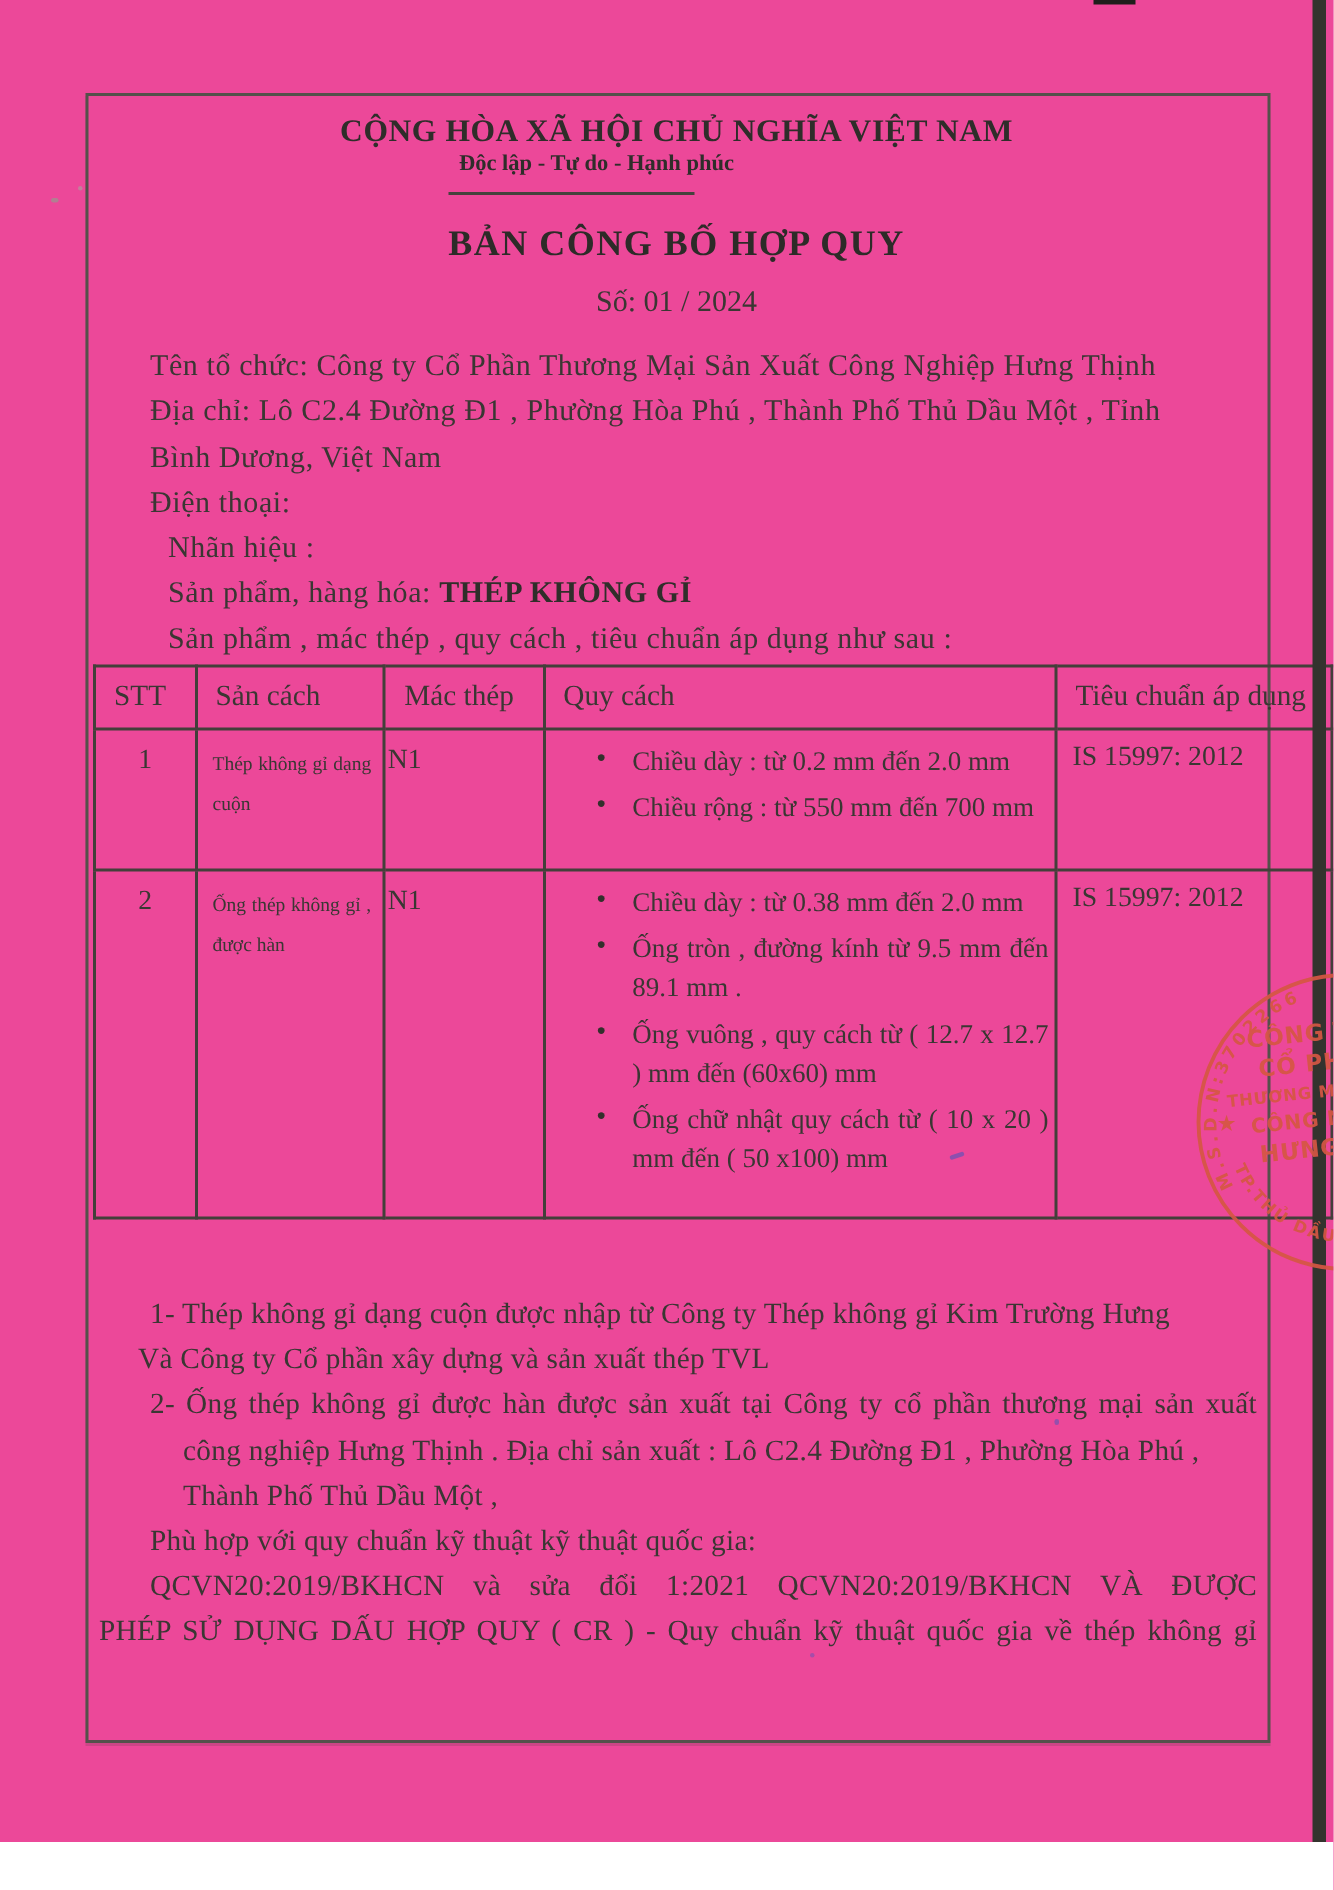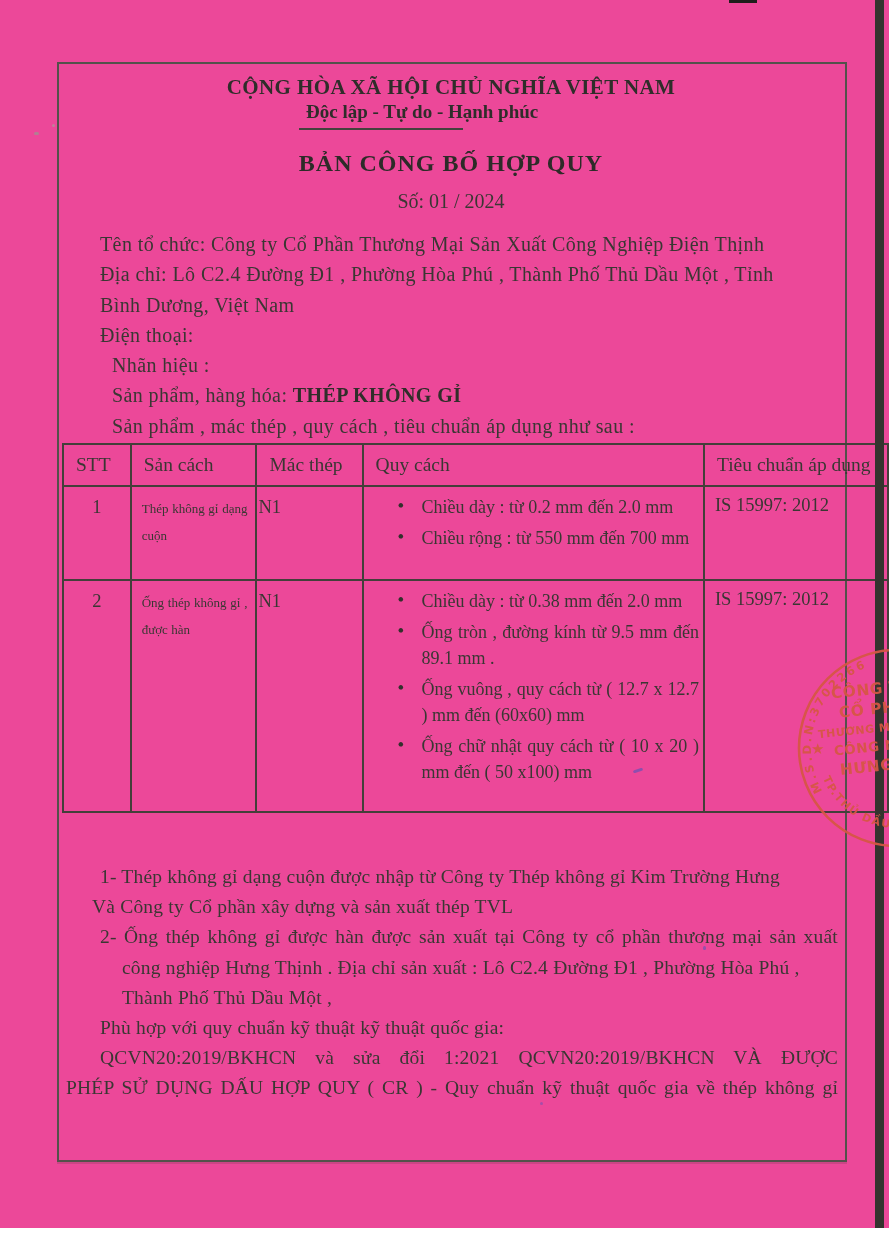--- a/index.html
+++ b/index.html
@@ -12,21 +12,21 @@
   
   .top-tick{position:absolute;left:729px;top:0;width:28px;height:3px;background:#1f1e1b;}
   .right-bar{position:absolute;left:875px;top:0;width:9px;height:1252px;background:#34332e;z-index:1;}
   .bottom-strip{position:absolute;left:0;top:1252px;width:889px;height:8px;background:#c7c9c5;}
   .corner-block{position:absolute;left:872px;top:1248px;width:17px;height:12px;background:#413f39;z-index:2;}
   .speck{position:absolute;border-radius:2px;}
   
   .frame{position:absolute;left:57px;top:62px;width:786px;height:1096px;border:2px solid #54514b;box-shadow:0 2px 0 rgba(60,58,50,.18);}
   
   .gov-title{position:absolute;left:57px;top:75px;width:788px;text-align:center;font-size:21px;font-weight:bold;letter-spacing:.4px;color:#2f2d2a;}
-  .motto{position:absolute;left:306px;top:101px;font-size:19px;font-weight:bold;color:#2f2d2a;white-space:nowrap;}
+  .motto{position:absolute;left:306px;top:101px;font-size:15px;font-weight:bold;color:#2f2d2a;white-space:nowrap;}
   .motto-underline{position:absolute;left:299px;top:128px;width:164px;height:2.2px;background:#45423d;}
   .doc-title{position:absolute;left:57px;top:150px;width:788px;text-align:center;font-size:24px;font-weight:bold;letter-spacing:1px;color:#2d2b28;}
   .doc-number{position:absolute;left:57px;top:190px;width:788px;text-align:center;font-size:20px;}
   
   .intro{position:absolute;left:100px;top:229px;width:724px;font-size:20px;line-height:30.3px;letter-spacing:.4px;}
   .intro .ind{margin-left:12px;}
   .intro b{font-weight:bold;color:#302e2a;}
   
   table.spec{position:absolute;left:62px;top:443px;border-collapse:collapse;table-layout:fixed;}
   table.spec th, table.spec td{border:2px solid #433f3a;vertical-align:top;font-weight:normal;}
@@ -69,21 +69,21 @@
 
   <div class="frame"></div>
 
   <div class="gov-title">CỘNG HÒA XÃ HỘI CHỦ NGHĨA VIỆT NAM</div>
   <div class="motto">Độc lập - Tự do - Hạnh phúc</div>
   <div class="motto-underline"></div>
   <div class="doc-title">BẢN CÔNG BỐ HỢP QUY</div>
   <div class="doc-number">Số: 01 / 2024</div>
 
   <div class="intro">
-    <div>Tên tổ chức: Công ty Cổ Phần Thương Mại Sản Xuất Công Nghiệp Điện Thịnh</div>
+    <div>Tên tổ chức: Công ty Cổ Phần Thương Mại Sản Xuất Công Nghiệp Hưng Thịnh</div>
     <div>Địa chỉ: Lô C2.4 Đường Đ1 , Phường Hòa Phú , Thành Phố Thủ Dầu Một , Tỉnh</div>
     <div>Bình Dương, Việt Nam</div>
     <div>Điện thoại:</div>
     <div class="ind">Nhãn hiệu :</div>
     <div class="ind"><span>Sản phẩm, hàng hóa: </span><b>THÉP KHÔNG GỈ</b></div>
     <div class="ind">Sản phẩm , mác thép , quy cách , tiêu chuẩn áp dụng như sau :</div>
   </div>
 
   <table class="spec">
     <tbody>

